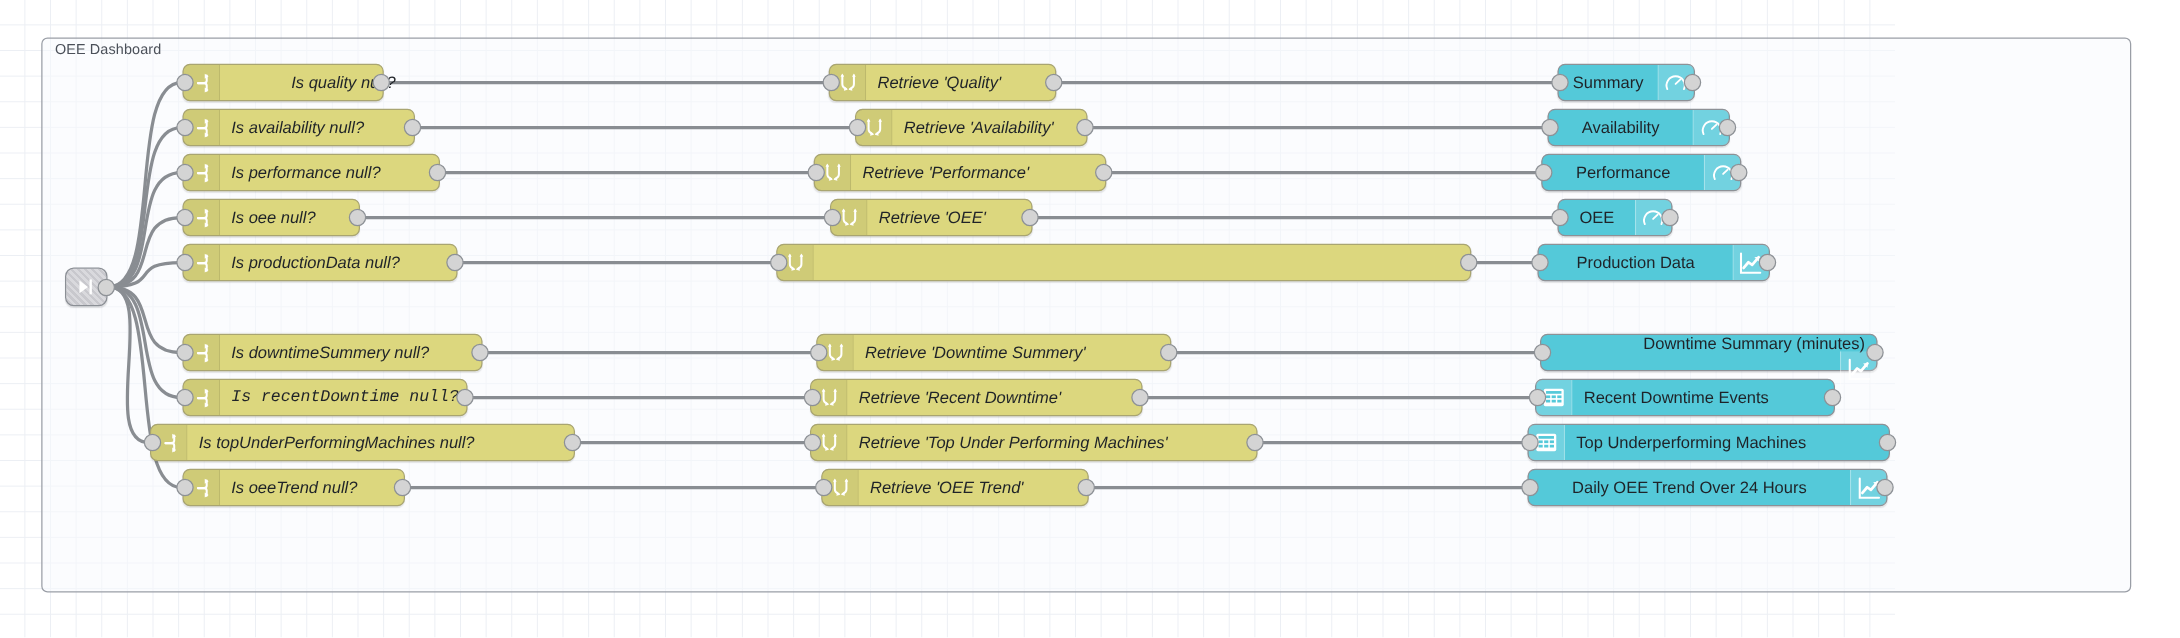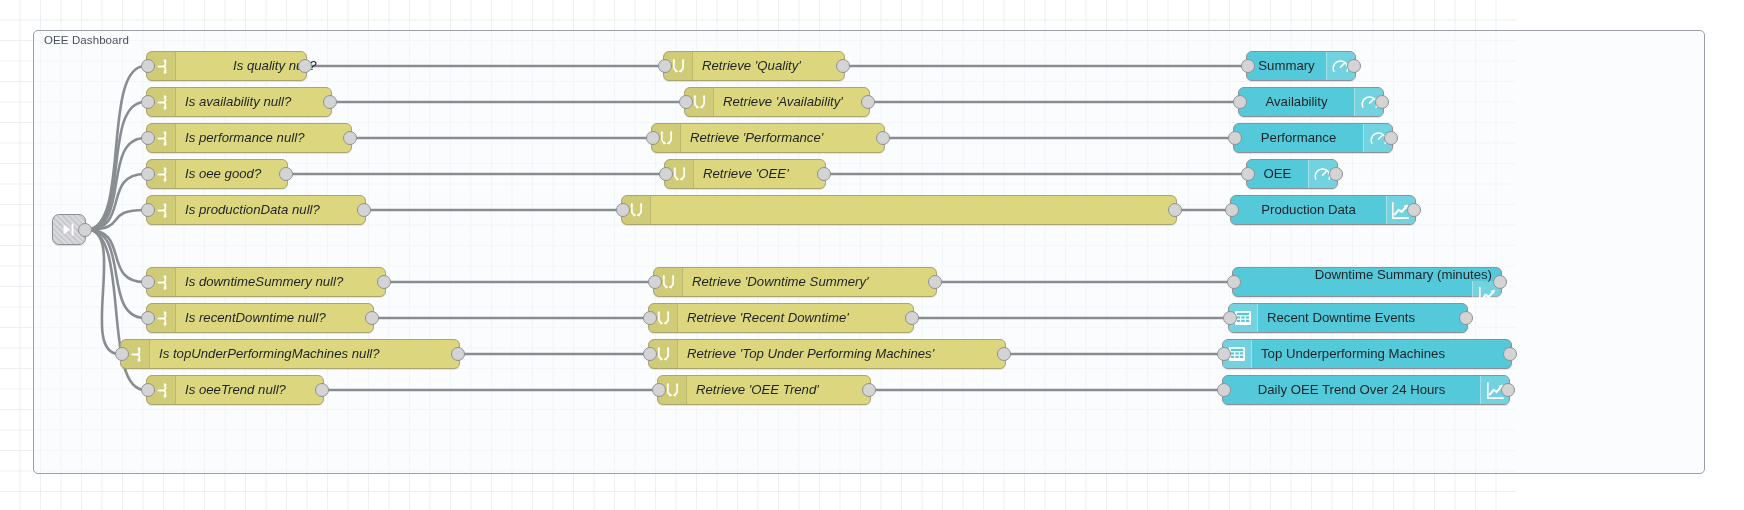--- a/index.html
+++ b/index.html
@@ -281,21 +281,21 @@
       <div class="node yellow" style="left: 146px; top: 159px; width: 142px;">
         <div class="port in"></div>
         <div class="icon-shelf left-y">
           <svg width="17" height="17" viewBox="0 0 22 22">
             <path d="M16 3 L16 8.5 Q16 11 12.5 11 L7 11" stroke="#fff" stroke-width="2.1" fill="none" stroke-linecap="round"></path>
             <path d="M16 19 L16 13.5 Q16 11 12.5 11 L7 11" stroke="#fff" stroke-width="2.1" fill="none" stroke-linecap="round"></path>
             <path d="M14 1.2 L18 4 L14 6.4 Z" fill="#fff"></path>
             <path d="M14 15.6 L18 18 L14 20.8 Z" fill="#fff"></path>
           </svg>
         </div>
-        <div class="node-label lbl-left">Is oee good?</div>
+        <div class="node-label lbl-left">Is oee null?</div>
         <div class="port out"></div>
       </div>
       <div class="node yellow" style="left: 664px; top: 159px; width: 162px;">
         <div class="port in"></div>
         <div class="icon-shelf left-y">
           <svg width="17" height="17" viewBox="0 0 22 22">
             <path d="M5 3 L5 12 Q5 15.5 9 17" stroke="#fff" stroke-width="2.1" fill="none" stroke-linecap="round"></path>
             <path d="M17 3 L17 12 Q17 15.5 13 17" stroke="#fff" stroke-width="2.1" fill="none" stroke-linecap="round"></path>
             <path d="M3.1 4.4 L5 1 L6.9 4.4 Z" fill="#fff"></path>
             <path d="M15.1 4.4 L17 1 L18.9 4.4 Z" fill="#fff"></path>
@@ -389,21 +389,21 @@
         <div class="node-label lbl-right">Downtime Summary (minutes)</div>
         <div class="icon-shelf right-c">
           <svg width="21" height="21" viewBox="0 0 24 24">
             <path d="M3.2 3.2 L3.2 20.8 L20.8 20.8" stroke="#fff" stroke-width="1.9" fill="none" stroke-linecap="round"></path>
             <path d="M5.6 16.4 L10 11.2 L13.4 13.6 L19.4 6.6" stroke="#fff" stroke-width="2.5" fill="none" stroke-linejoin="round" stroke-linecap="round"></path>
             <path d="M15.4 6.6 L19.8 6.1 L19.4 10.6 Z" fill="#fff"></path>
           </svg>
         </div>
         <div class="port out"></div>
       </div>
-      <div class="node yellow" style="left: 146px; top: 303px; width: 228px;">
+      <div class="node yellow" style="left: 146px; top: 303px; width: 228px; font-family: Liberation Mono, monospace;">
         <div class="port in"></div>
         <div class="icon-shelf left-y">
           <svg width="17" height="17" viewBox="0 0 22 22">
             <path d="M16 3 L16 8.5 Q16 11 12.5 11 L7 11" stroke="#fff" stroke-width="2.1" fill="none" stroke-linecap="round"></path>
             <path d="M16 19 L16 13.5 Q16 11 12.5 11 L7 11" stroke="#fff" stroke-width="2.1" fill="none" stroke-linecap="round"></path>
             <path d="M14 1.2 L18 4 L14 6.4 Z" fill="#fff"></path>
             <path d="M14 15.6 L18 18 L14 20.8 Z" fill="#fff"></path>
           </svg>
         </div>
         <div class="node-label lbl-left">Is recentDowntime null?</div>

